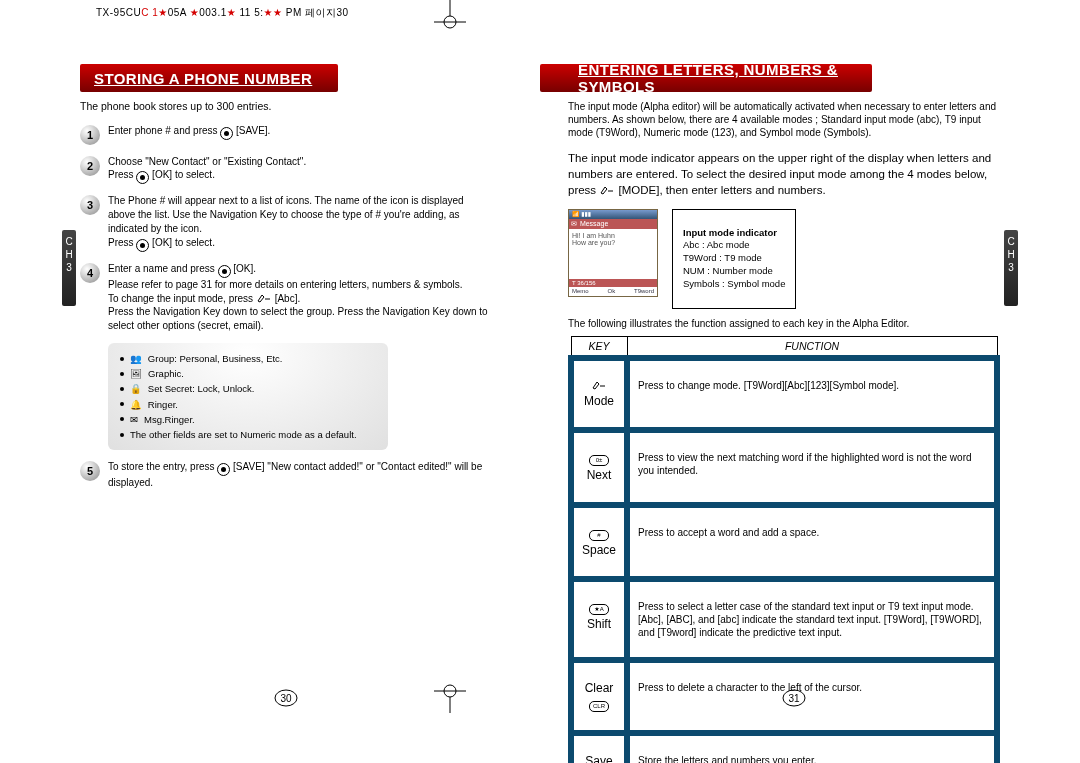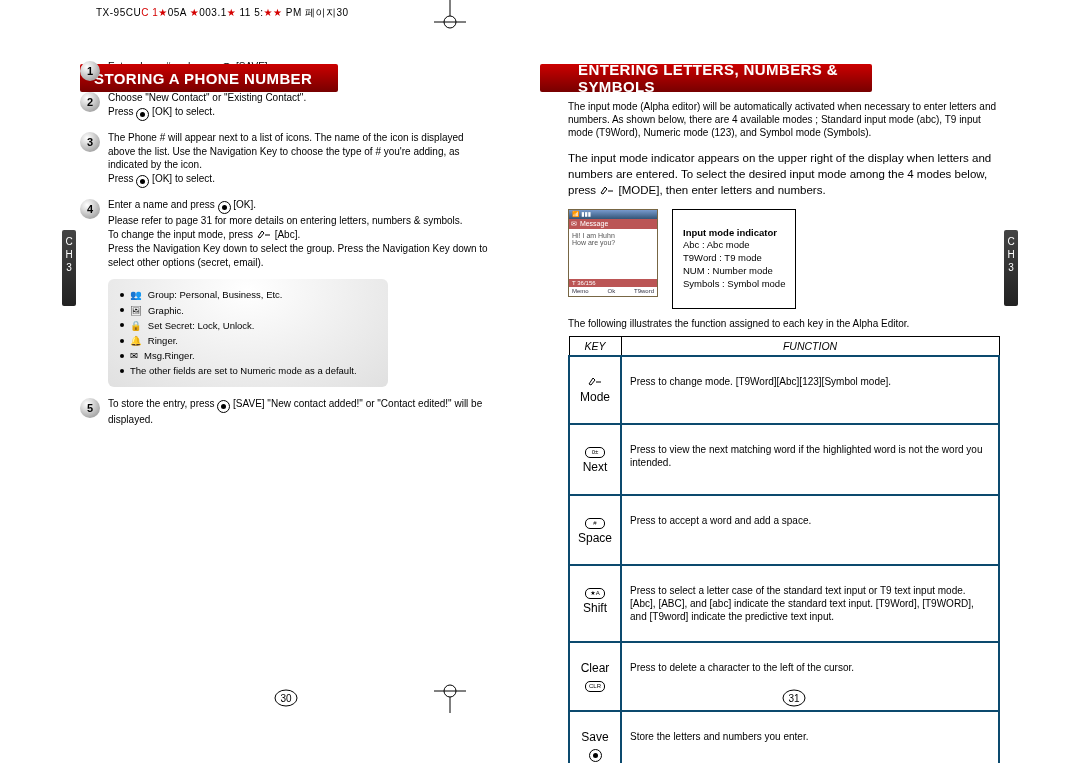--- a/index.html
+++ b/index.html
@@ -8,21 +8,21 @@
   .slug { position: absolute; top: 6px; left: 96px; font-size: 10px; font-family: Arial, sans-serif; letter-spacing: 0.5px; }
   .slug .r1 { color: #d40000; }
   .crop-t { position: absolute; top: 0; left: 430px; }
   .crop-t svg, .crop-b svg { display:block; }
   .crop-b { position: absolute; bottom: 0; left: 430px; }
   .spread { position: absolute; top: 30px; left: 32px; width: 1016px; height: 700px; display: flex; }
   .page { width: 508px; height: 700px; position: relative; padding: 30px 48px 20px 48px; }
   .banner { position: absolute; top: 34px; height: 28px; border-radius: 2px; display: flex; align-items: center; }
   .banner.left { left: 48px; width: 258px; background: linear-gradient(to bottom,#c00 0%,#a00 40%,#700 100%); }
   .banner.right { left: 0px; width: 332px; background: linear-gradient(to bottom,#c00 0%,#a00 40%,#700 100%); padding-left: 24px; }
-  .banner span { color: #fff; font-weight: bold; font-size: 15px; font-family: "Arial Narrow", Arial, sans-serif; letter-spacing: 0.4px; padding: 0 14px; text-transform: uppercase; }
+  .banner span { color: #fff; font-weight: bold; font-size: 15px; font-family: "Arial Narrow", Arial, sans-serif; letter-spacing: 0.4px; padding: 0 14px; text-transform: uppercase; text-decoration: underline; }
   .intro { font-size: 10.5px; margin-top: 40px; margin-bottom: 10px; line-height: 1.3; }
   .intro.small { font-size: 10px; }
   .step { display: flex; margin-bottom: 10px; }
   .badge { position: relative; width: 20px; height: 20px; flex: 0 0 20px; border-radius: 50%; background: radial-gradient(circle at 35% 30%, #fff 0%, #ddd 30%, #888 100%); margin-right: 8px; display:flex; align-items:center; justify-content:center; font-size:11px; font-weight:bold; margin-top:1px; }
   .step-body { font-size: 10px; line-height: 1.38; }
   .key-circle { display:inline-flex; width:13px; height:13px; border:1.2px solid #000; border-radius:50%; vertical-align:-2px; align-items:center;justify-content:center; }
   .key-circle::after{content:""; width:5px;height:5px;border-radius:50%;background:#000;}
   .key-writing { display:inline-block; width:16px; height:10px; vertical-align:-1px; }
   .key-writing svg { display:block; }
   .key-btn { display:inline-block; width:20px; height:11px; border:1px solid #000; border-radius:5px; font-size:6px; text-align:center; line-height:9px; vertical-align:-1px;}
@@ -38,21 +38,21 @@
   .phone-screen .bar { height:9px; background: linear-gradient(#79c,#357); font-size:6px; color:#fff; padding-left:3px; line-height:9px;}
   .phone-screen .titlebar { height:10px; background:#b55; color:#fff; font-size:7px; display:flex; align-items:center; padding-left:2px; gap:3px;}
   .phone-screen .body { font-size:7px; color:#555; padding:3px; height:50px;}
   .phone-screen .count { position:absolute; bottom:9px; left:0; right:0; height:8px; background:#b55; color:#fff; font-size:6px; padding-left:3px; line-height:8px;}
   .phone-screen .soft { position:absolute; bottom:0; left:0; right:0; height:9px; color:#334; font-size:6px; display:flex; justify-content:space-between; padding:0 3px; line-height:9px;}
   .legend-box { border: 1px solid #000; padding: 17px 10px; font-size: 9.5px; line-height: 1.35; align-self:flex-start; }
   .legend-box .hdr { font-weight:bold; }
   .table-intro { font-size: 10px; line-height: 1.3; margin: 2px 0 6px 0; }
   table.func { border-collapse: collapse; width: 100%; font-size: 10px; }
   table.func th { border: 1px solid #000; font-style: italic; font-weight: normal; padding: 3px 6px; font-size:10.5px; }
-  table.func td { border: 2px solid #0c4a6e; padding: 18px 8px; vertical-align: top; line-height:1.3;}
+  table.func td { border: 6px solid #0c4a6e; padding: 18px 8px; vertical-align: top; line-height:1.3;}
   table.func td.keycell { width: 52px; text-align:center; }
   table.func td.keycell .lbl{font-size:12px; display:block; margin-top:2px;}
   .pagenum { position:absolute; bottom: 22px; width: 28px; height:20px; display:flex; align-items:center; justify-content:center; font-size:10px;}
   .pagenum.left { left: 50%; transform:translateX(-50%);}
   .pagenum.right { left: 50%; transform:translateX(-50%);}
   .pagenum .oval{ position:absolute; inset:0; }
   .pagenum .num{ position:relative; }
   .icn { display:inline-block; vertical-align:-1px; }
 </style>
 </head>
@@ -82,20 +82,21 @@
 
   <div class="page">
     <div class="chtab left">
       <span>C</span>
           <span>H</span>
           <span>3</span>
     </div>
     <div class="banner left">
       <span>Storing a Phone Number</span>
     </div>
+    <div class="intro">The phone book stores up to 300 entries.</div>
 
     <div class="step">
       <div class="badge">1</div>
       <div class="step-body">
         Enter phone # and press <span class="key-circle"></span> [SAVE].
       </div>
     </div>
 
     <div class="step">
       <div class="badge">2</div>

